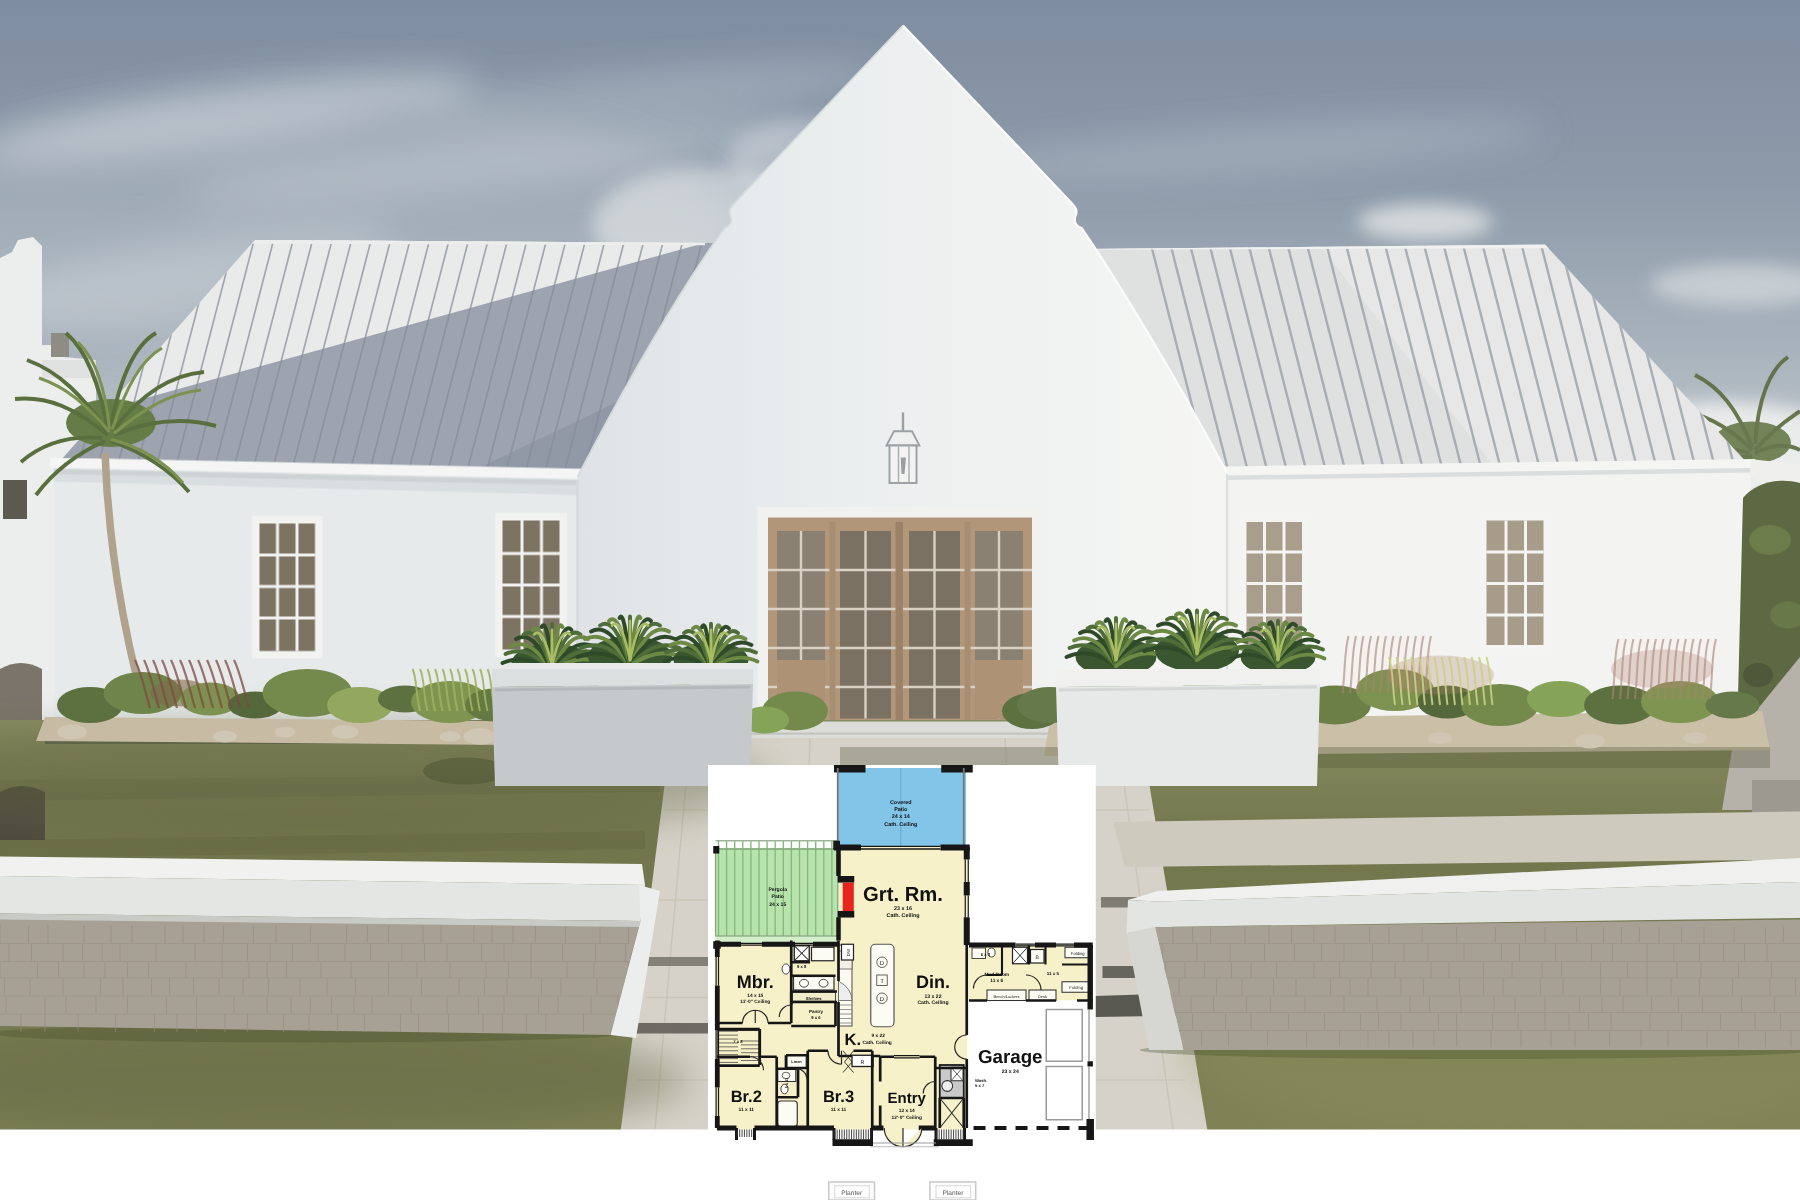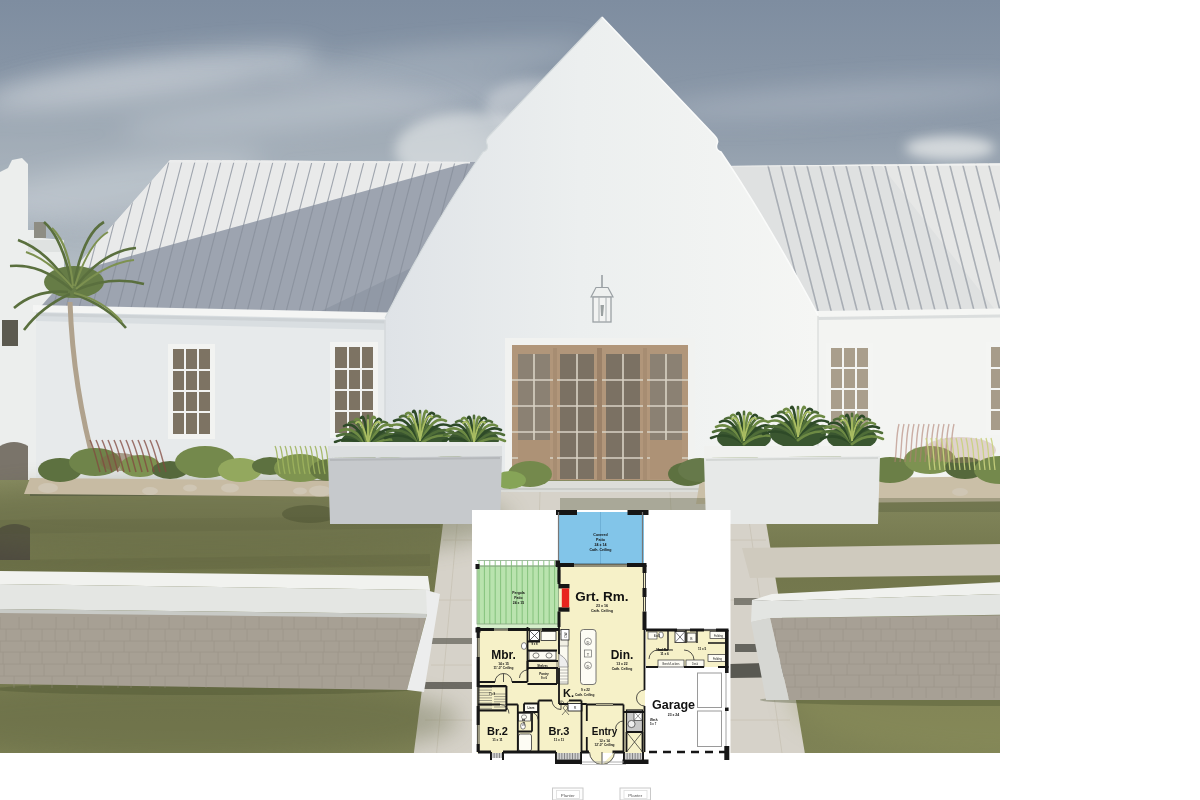--- a/index.html
+++ b/index.html
@@ -1,16 +1,16 @@
 <!DOCTYPE html>
 <html><head>
 <meta charset="utf-8">
 <style>
 html,body{margin:0;padding:0;background:#fff;}
-#scene{position:relative;width:1000px;height:800px;overflow:hidden;font-family:"Liberation Sans",sans-serif;}
+#scene{position:relative;width:1200px;height:800px;overflow:hidden;font-family:"Liberation Sans",sans-serif;}
 </style>
 </head>
 <body>
 <div id="scene">
 <svg width="1200" height="800" viewBox="0 0 1200 800" xmlns="http://www.w3.org/2000/svg">
 <defs>
 <linearGradient id="sky" x1="0" y1="0" x2="0" y2="1">
 <stop offset="0" stop-color="#7e8da0"></stop>
 <stop offset="0.22" stop-color="#8d9aa9"></stop>
 <stop offset="0.5" stop-color="#b5bec5"></stop>

